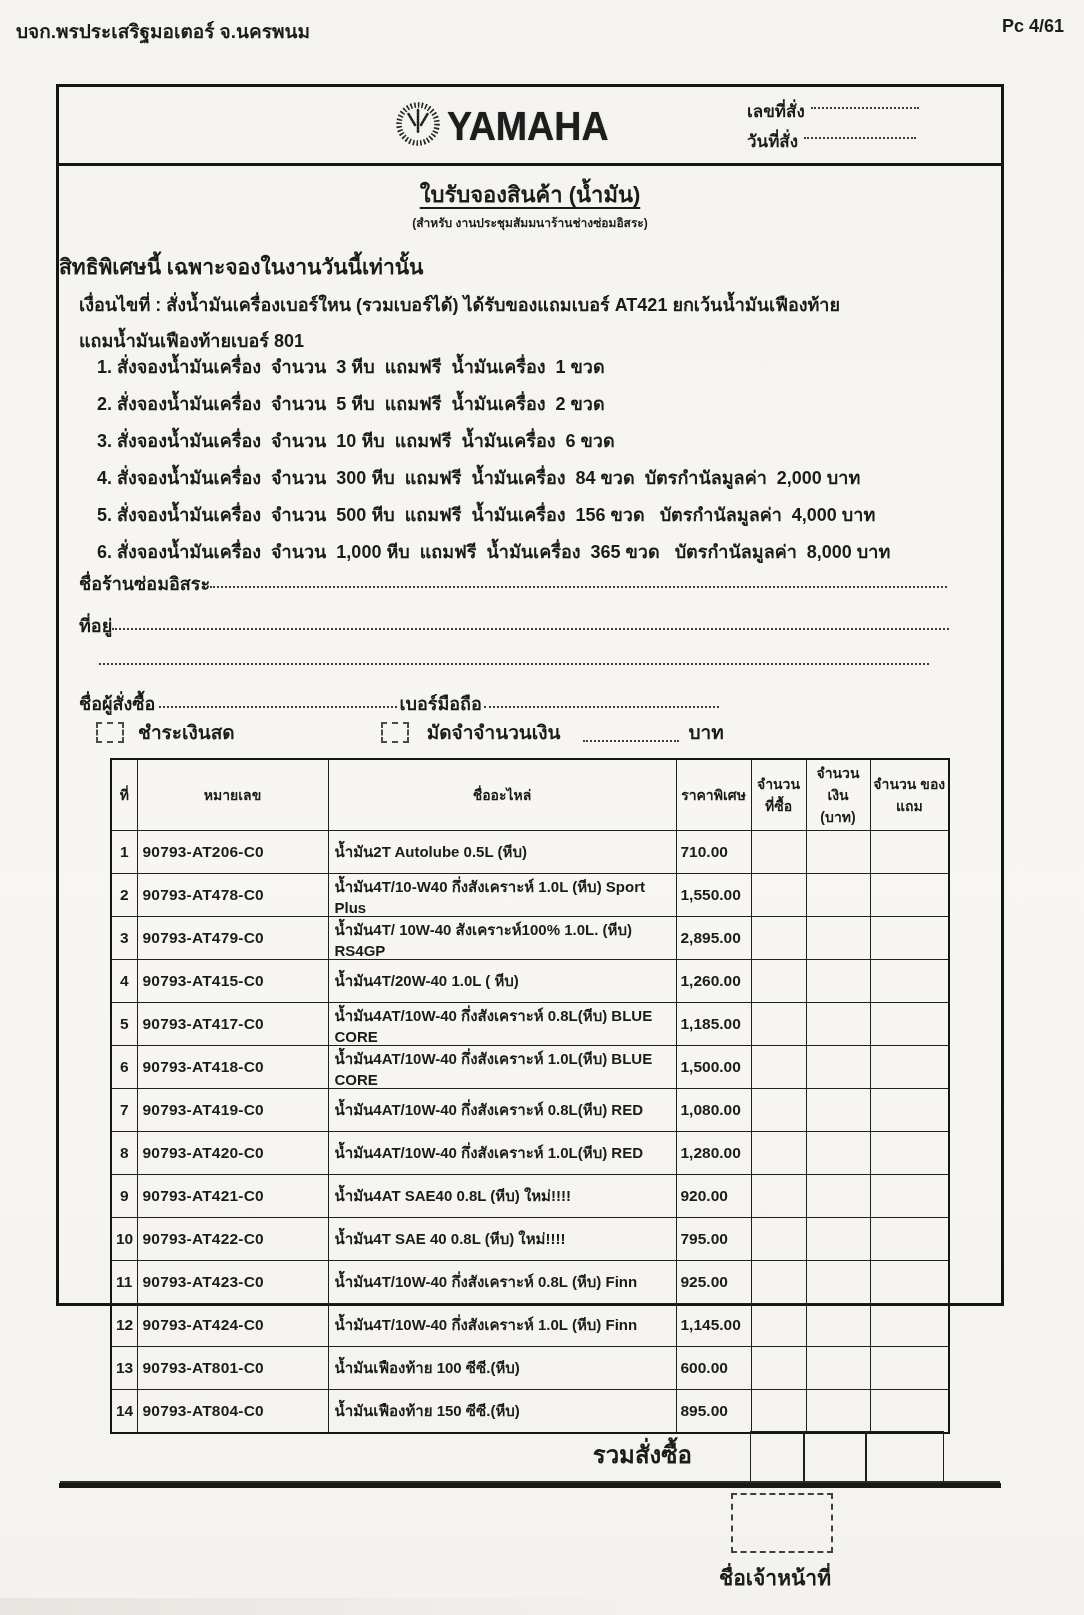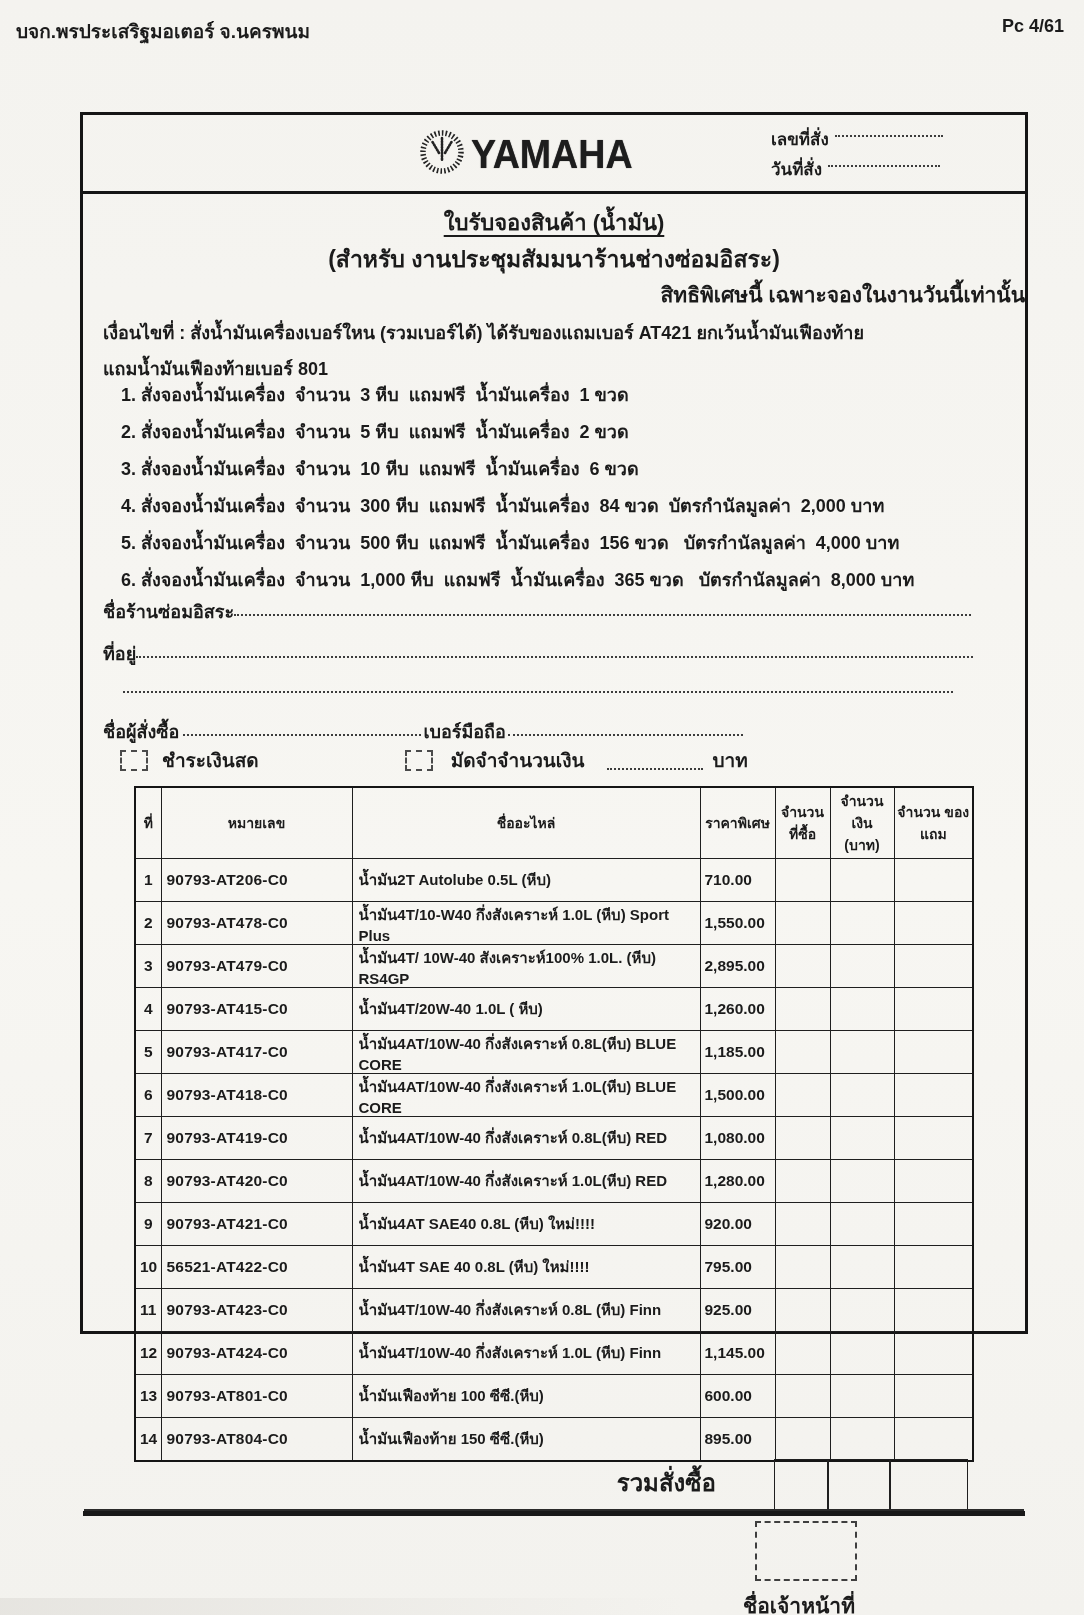--- a/index.html
+++ b/index.html
@@ -7,33 +7,33 @@
     position:relative;width:1084px;height:1615px;overflow:hidden;
     background:linear-gradient(180deg,#f4f3ef 0%,#f7f6f2 55%,#f3f2ee 100%);
     font-family:"Liberation Sans","DejaVu Sans",sans-serif;
     color:#1b1b1b;
   }
   .abs{position:absolute;}
   
   .company{left:16px;top:16px;font-size:19px;font-weight:700;}
   .pageno{right:20px;top:16px;font-size:18px;font-weight:700;}
   
-  .form-box{left:80px;top:84px;width:948px;height:1222px;border:3px solid #151515;box-sizing:border-box;background:transparent;margin-top:28px;}
+  .form-box{left:56px;top:84px;width:948px;height:1222px;border:3px solid #151515;box-sizing:border-box;background:transparent;}
   
   .brand-row{position:absolute;left:0;top:0;width:100%;height:79px;border-bottom:3px solid #151515;box-sizing:border-box;}
   .brand{position:absolute;left:336px;top:14px;display:flex;align-items:center;gap:6px;}
   .brand-text{font-size:40px;font-weight:700;letter-spacing:0px;transform:scaleX(.94);transform-origin:left;color:#1d1d1d;text-shadow:0 0 1px #444;}
   .order-meta{position:absolute;left:688px;top:10px;width:250px;}
   .meta-line{display:flex;align-items:flex-start;height:30px;font-size:17px;font-weight:700;}
   .meta-line .dotfill{margin-left:6px;margin-bottom:4px;}
   .dotfill{display:inline-block;border-bottom:2px dotted #3c3c3c;height:10px;}
   
   .title-main{left:0;top:90px;width:100%;text-align:center;font-size:22px;font-weight:700;text-decoration:underline;text-decoration-thickness:2px;text-underline-offset:5px;}
-  .title-sub{left:0;top:126px;width:100%;text-align:center;font-size:23px;font-weight:700;}
-  .title-special{left:0;top:163px;width:100%;text-align:right;font-size:21px;font-weight:700;}
+  .title-sub{left:0;top:126px;width:100%;text-align:center;font-size:12px;font-weight:700;}
+  .title-special{left:0;top:163px;width:100%;text-align:left;font-size:21px;font-weight:700;}
   .cond1{left:20px;top:203px;font-size:18px;font-weight:700;}
   .cond2{left:20px;top:239px;font-size:18px;font-weight:700;}
   
   .offers{left:38px;top:265px;width:880px;}
   .offer{height:37px;font-size:18px;font-weight:700;white-space:pre;}
   
   .fline{display:flex;align-items:center;font-size:18px;font-weight:700;}
   .fline .dotfill{flex:1;margin-bottom:3px;}
   .f-shop{left:20px;top:482px;width:868px;}
   .f-addr{left:20px;top:524px;width:870px;}
@@ -253,21 +253,21 @@
             <td class="c-no">9</td>
             <td class="c-code">90793-AT421-C0</td>
             <td class="c-name"><span>น้ำมัน4AT  SAE40  0.8L (หีบ)</span> <b>ใหม่!!!!</b></td>
             <td class="c-price">920.00</td>
             <td></td>
             <td></td>
             <td></td>
           </tr>
         <tr>
             <td class="c-no">10</td>
-            <td class="c-code">56521-AT422-C0</td>
+            <td class="c-code">90793-AT422-C0</td>
             <td class="c-name"><span>น้ำมัน4T  SAE 40 0.8L (หีบ)</span> <b>ใหม่!!!!</b></td>
             <td class="c-price">795.00</td>
             <td></td>
             <td></td>
             <td></td>
           </tr>
         <tr>
             <td class="c-no">11</td>
             <td class="c-code">90793-AT423-C0</td>
             <td class="c-name"><span>น้ำมัน4T/10W-40 กึ่งสังเคราะห์ 0.8L (หีบ)</span> <b>Finn</b></td>

